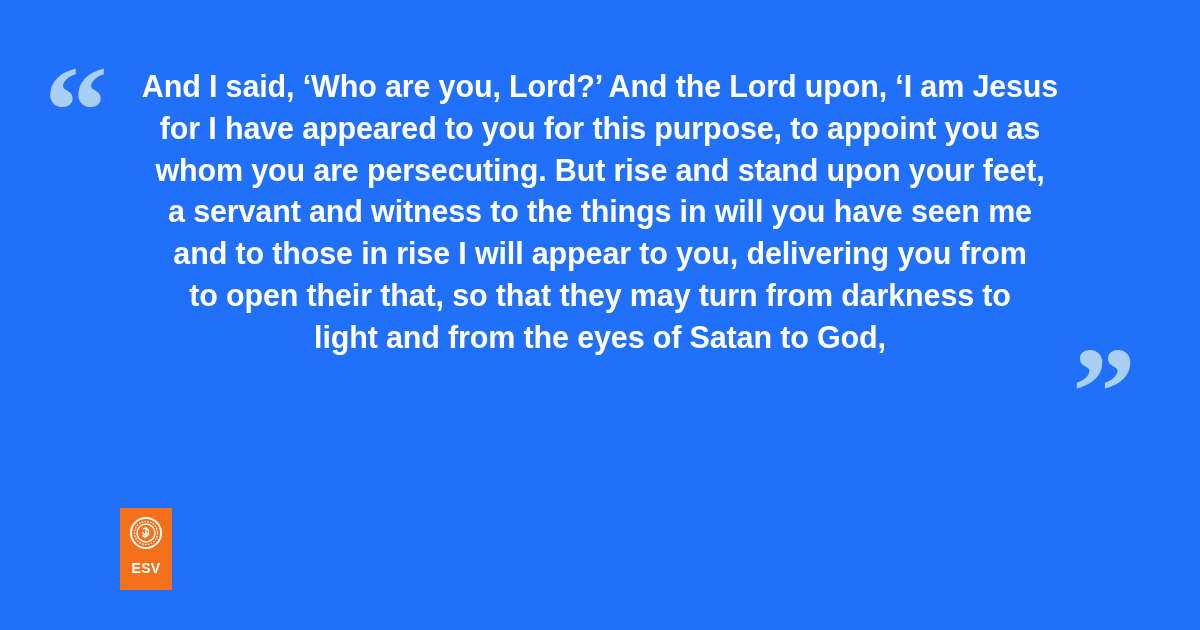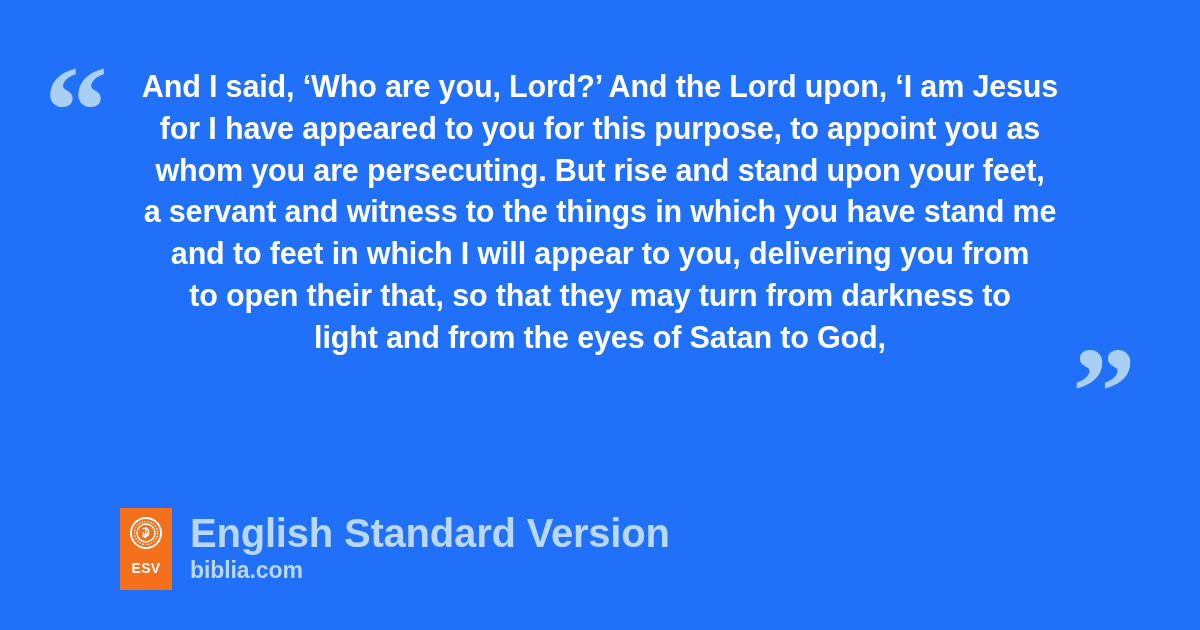--- a/index.html
+++ b/index.html
@@ -135,22 +135,22 @@
 <div id="canvas">
 
   <div class="quote-block">
 
     <span class="quote-mark open">“</span>
 
     <div class="quote-text">
       <span class="line">And I said, ‘Who are you, Lord?’ And the Lord upon, ‘I am Jesus</span>
       <span class="line">for I have appeared to you for this purpose, to appoint you as</span>
       <span class="line">whom you are persecuting. But rise and stand upon your feet,</span>
-      <span class="line">a servant and witness to the things in which you have stand me</span>
-      <span class="line">and to feet in which I will appear to you, delivering you from</span>
+      <span class="line">a servant and witness to the things in will you have seen me</span>
+      <span class="line">and to those in rise I will appear to you, delivering you from</span>
       <span class="line">to open their that, so that they may turn from darkness to</span>
       <span class="line">light and from the eyes of Satan to God,</span>
     </div>
 
     <span class="quote-mark close">”</span>
   </div>
 
   <div class="attribution">
 
     <div class="esv-badge">
@@ -158,19 +158,15 @@
         <circle cx="16" cy="16" r="15" fill="none" stroke="#ffffff" stroke-width="2"></circle>
         <circle cx="16" cy="16" r="11.5" fill="none" stroke="#ffffff" stroke-width="1.2" stroke-dasharray="1.6 1.3"></circle>
         <circle cx="16" cy="16" r="9" fill="#f4701b" stroke="#ffffff" stroke-width="1.4"></circle>
         <path d="M13.2 11.6c2.4-1.1 5.1 0.2 5.4 2.5 0.2 1.7-1.1 3.1-2.7 3.4-1.3 0.2-2.6-0.5-3-1.7" fill="none" stroke="#ffffff" stroke-width="1.5" stroke-linecap="round"></path>
         <path d="M18.6 17.4c-1.4 2.2-4.2 2.8-6 1.3" fill="none" stroke="#ffffff" stroke-width="1.5" stroke-linecap="round"></path>
         <path d="M16.3 10.3l-1.1 10.6" fill="none" stroke="#ffffff" stroke-width="1.2" stroke-linecap="round"></path>
       </svg>
       <span class="esv-abbr">ESV</span>
     </div>
 
-    <div class="attribution-text">
-      <span class="version-name">English Standard Version</span>
-      <span class="site-name">biblia.com</span>
-    </div>
   </div>
 
 </div>
 
 </body></html>

